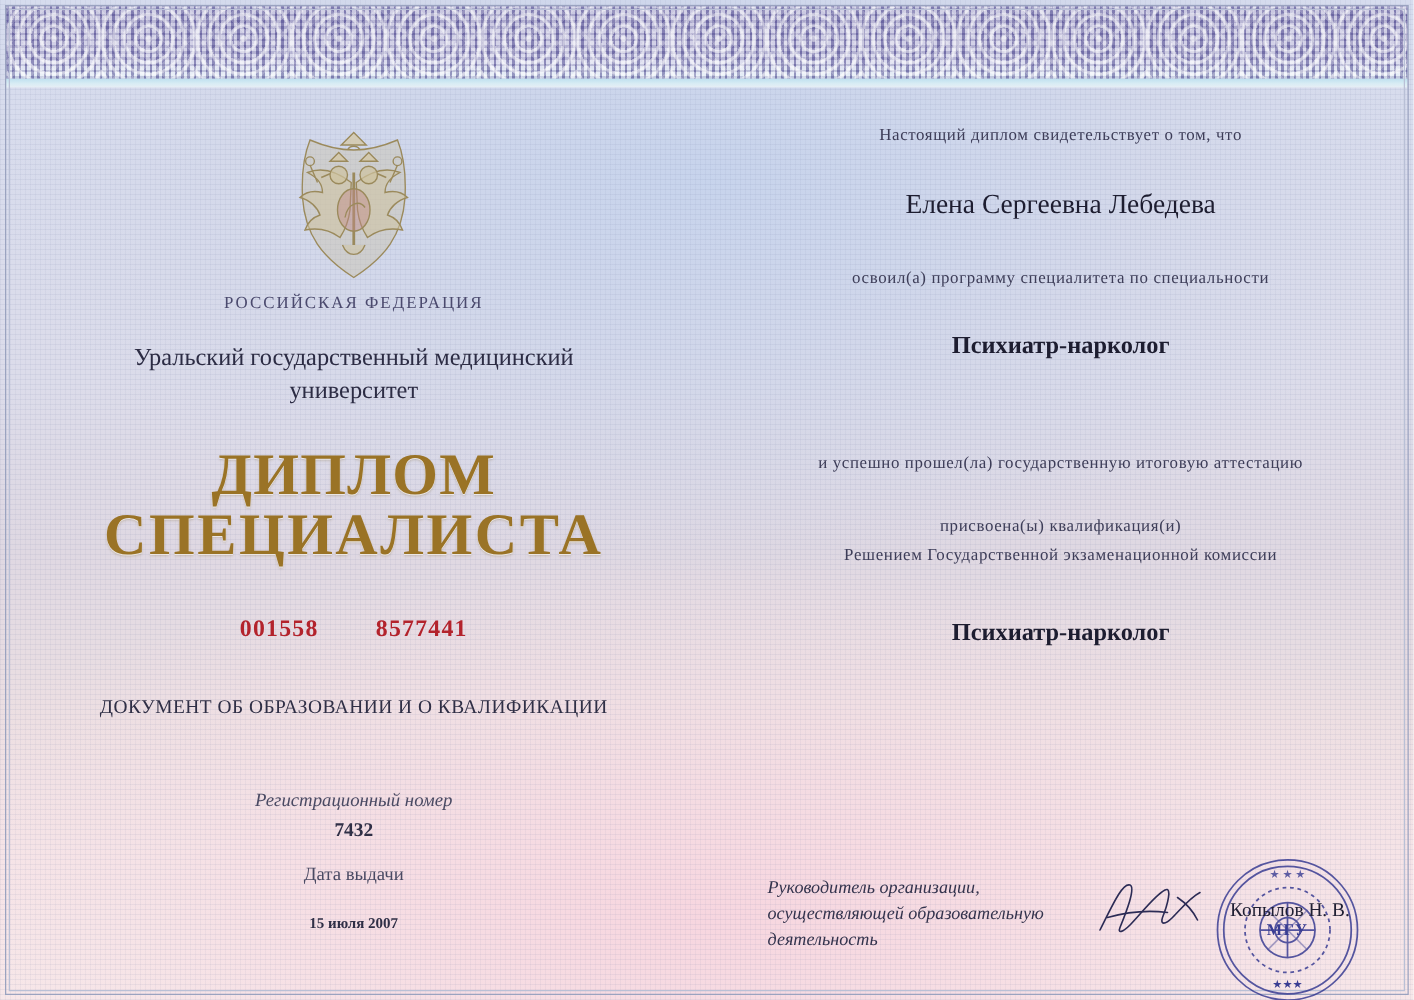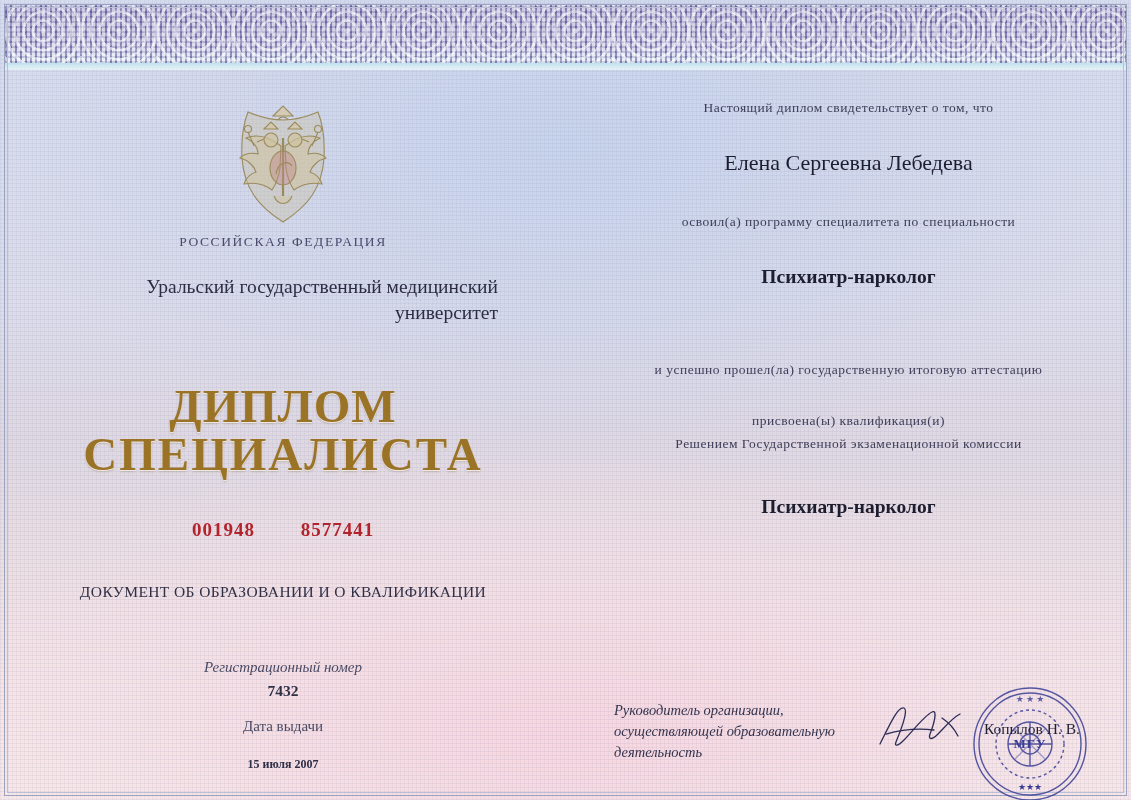--- a/index.html
+++ b/index.html
@@ -98,25 +98,24 @@
     font-variant: small-caps;
     text-transform: uppercase;
   }
 
   .univ-name {
     margin: 24px auto 0;
     width: 430px;
     font-size: 19.5px;
     line-height: 1.35;
     color: #2c2c44;
-    text-align: right;
   }
 
   .diploma-title {
-    margin-top: 56px;
+    margin-top: 30px;
     font-family: "Liberation Serif", serif;
     font-weight: bold;
     color: #9a7326;
     text-shadow: 0 1px 0 rgba(255,255,255,0.65), 0 2px 2px rgba(120,90,30,0.25);
     letter-spacing: 1px;
   }
   .diploma-title .l1 { font-size: 47px; line-height: 1.02; }
   .diploma-title .l2 { font-size: 47px; line-height: 1.02; letter-spacing: 2px; }
 
   .serial {
@@ -280,21 +279,21 @@
     <div class="rf-line">РОССИЙСКАЯ ФЕДЕРАЦИЯ</div>
 
     <div class="univ-name">Уральский государственный медицинский университет</div>
 
     <div class="diploma-title">
       <div class="l1">ДИПЛОМ</div>
       <div class="l2">СПЕЦИАЛИСТА</div>
     </div>
 
     <div class="serial">
-      <span class="num1">001948</span>
+      <span class="num1">001558</span>
       <span class="num2">8577441</span>
     </div>
 
     <div class="doc-kind">ДОКУМЕНТ ОБ ОБРАЗОВАНИИ И О КВАЛИФИКАЦИИ</div>
 
     <div class="reg-block">
       <div class="reg-label">Регистрационный номер</div>
       <div class="reg-value">7432</div>
       <div class="date-label">Дата выдачи</div>
       <div class="date-value">15 июля 2007</div>

